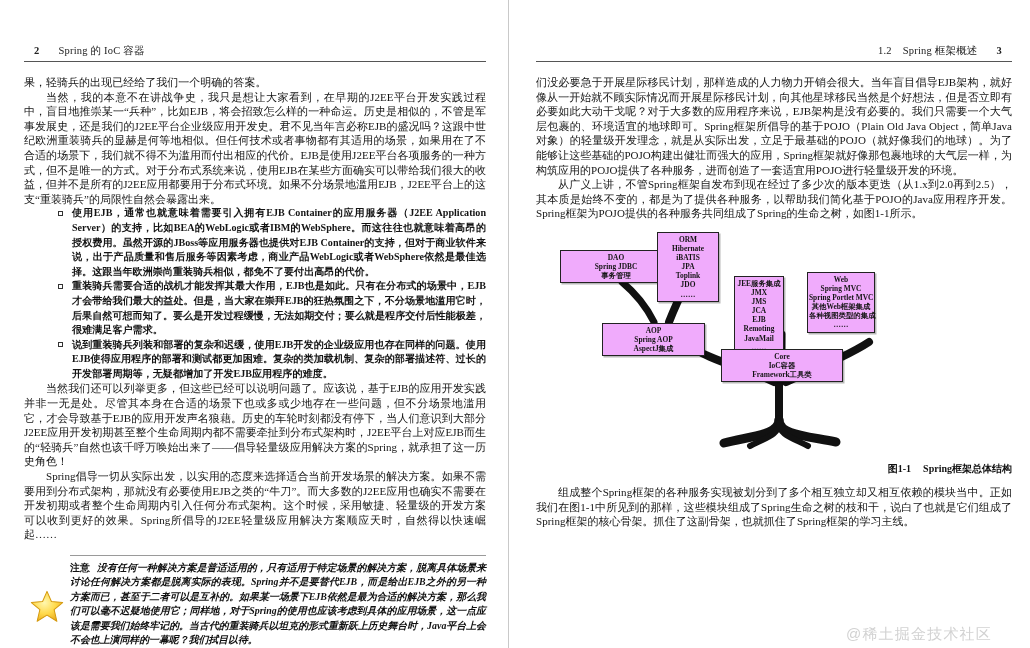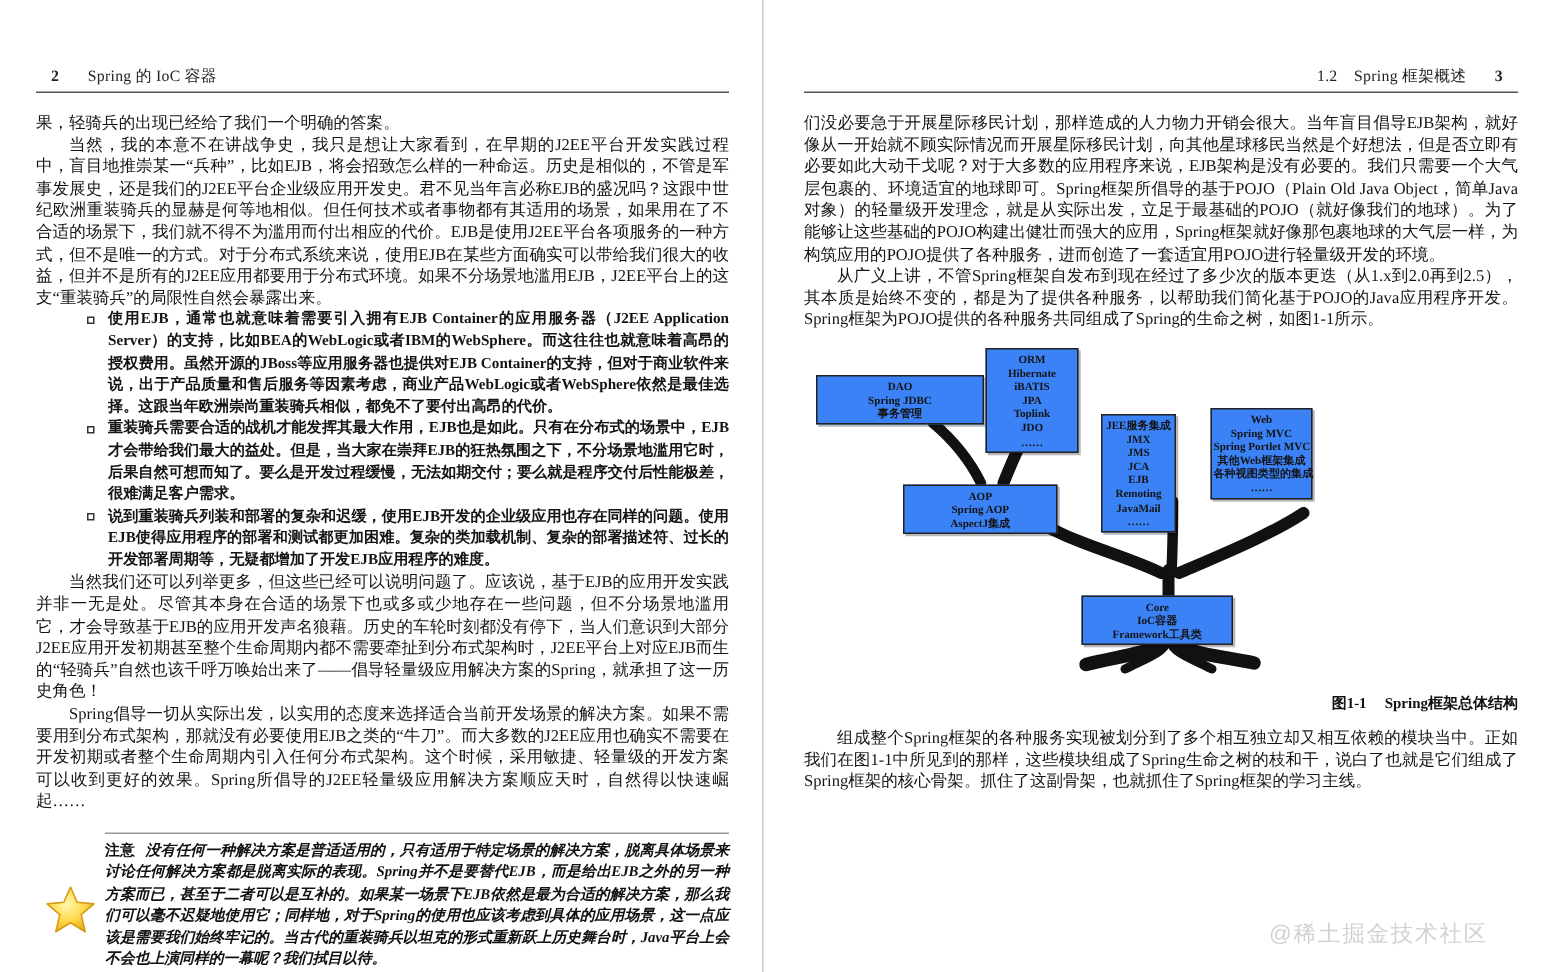--- a/index.html
+++ b/index.html
@@ -128,21 +128,21 @@
   
   .figure {
     position: relative;
     width: 476px;
     height: 230px;
     margin: 9px 0 2px 0;
   }
   .figure svg { position: absolute; left: 0; top: 0; }
   .fbox {
     position: absolute;
-    background: #3b82f6;
+    background: #f0abfc;
     border: 1px solid #222;
     box-sizing: border-box;
     text-align: center;
     font-size: 7.4px;
     line-height: 9.1px;
     font-weight: 700;
     color: #141414;
     padding: 2px 1px;
     z-index: 3;
     box-shadow: 1.5px 1.5px 0 rgba(0,0,0,.28);
@@ -153,21 +153,21 @@
     font-size: 10px;
     font-weight: 700;
     margin-top: 2px;
     color: #111;
   }
   .fig-caption .gap { display: inline-block; width: 12px; }
 
   
   .watermark {
     position: absolute;
-    right: 38px; bottom: 16px;
+    right: 38px; bottom: 4px;
     font-family: "Liberation Sans", "DejaVu Sans", sans-serif;
     font-size: 15px;
     color: #d2d2d2;
     letter-spacing: 1.2px;
     user-select: none;
   }
 </style>
 </head>
 <body>
 
@@ -263,21 +263,21 @@
           <path d="M250 152 C 278 140, 312 126, 333 112" stroke-width="8"></path>
 
           <path d="M118 92 C 110 76, 98 62, 86 52" stroke-width="7"></path>
 
           <path d="M133 92 C 140 74, 146 62, 152 50" stroke-width="8"></path>
 
           <path d="M148 36 C 141 27, 137 22, 133 17" stroke-width="5"></path>
         </g>
       </svg>
 
-      <div class="fbox" style="left:8px; top:20px; width:112px;">
+      <div class="fbox" style="left:24px; top:20px; width:112px;">
         <div>DAO</div>
         <div>Spring JDBC</div>
         <div>事务管理</div>
       </div>
 
       <div class="fbox" style="left:121px; top:2px; width:62px;">
         <div>ORM</div>
         <div>Hibernate</div>
         <div>iBATIS</div>
         <div>JPA</div>
@@ -305,21 +305,21 @@
 
       <div class="fbox" style="left:271px; top:42px; width:68px;">
         <div>Web</div>
         <div>Spring MVC</div>
         <div>Spring Portlet MVC</div>
         <div>其他Web框架集成</div>
         <div>各种视图类型的集成</div>
         <div>……</div>
       </div>
 
-      <div class="fbox" style="left:185px; top:119px; width:101px;margin-top:48px;">
+      <div class="fbox" style="left:185px; top:119px; width:122px;">
         <div>Core</div>
         <div>IoC容器</div>
         <div>Framework工具类</div>
       </div>
     </div>
 
     <div class="fig-caption">
       <span>图1-1</span><span class="gap"></span><span>Spring框架总体结构</span>
     </div>
 

